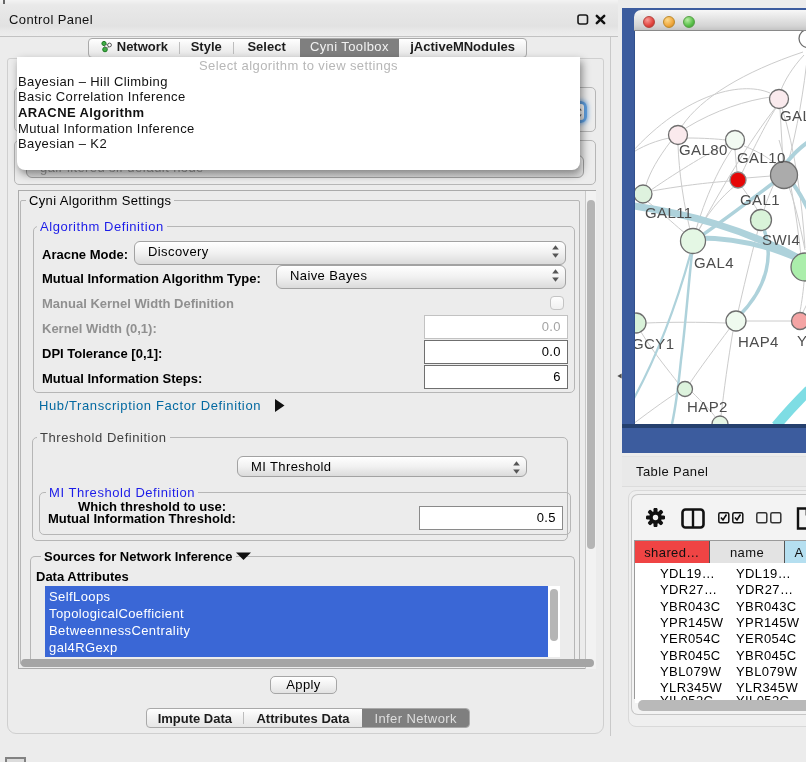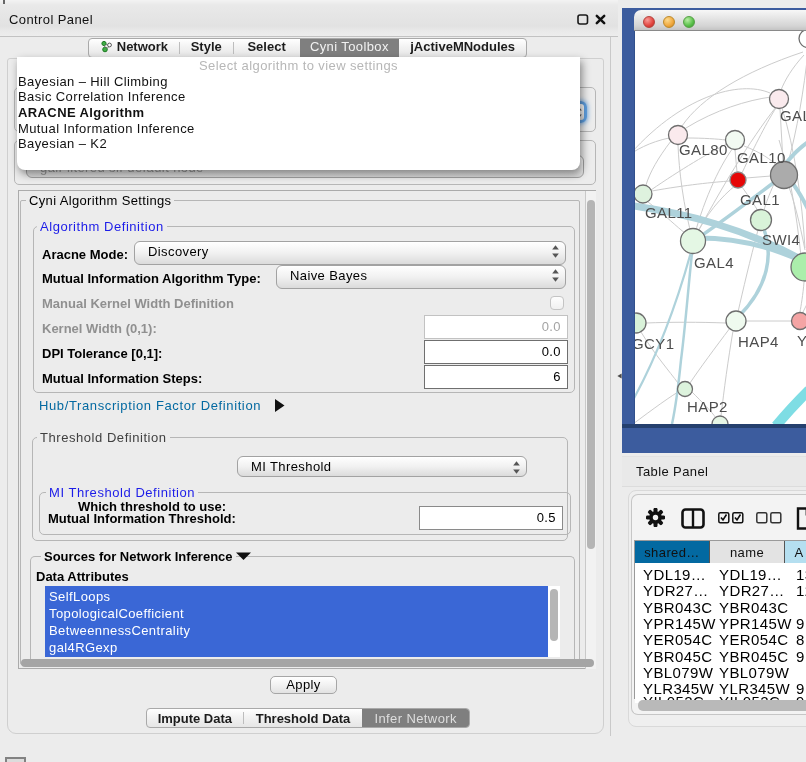--- a/index.html
+++ b/index.html
@@ -43,21 +43,21 @@
 
 #desktop{left:622px;top:8px;width:184px;height:445px;background:#3c5c9e;}
 #netwin-title{position:absolute;left:12px;top:2px;width:172px;height:21px;background:linear-gradient(#f7f7f7,#d4d4d4 80%,#c4c4c4);border-radius:7px 0 0 0;border-bottom:1px solid #8a8a8a;box-sizing:border-box;}
 .light{position:absolute;top:6px;width:12px;height:12px;border-radius:50%;box-sizing:border-box;}
 #netcanvas{position:absolute;left:12px;top:23px;width:172px;height:393px;background:#fff;border-left:1px solid #31508c;box-sizing:content-box;overflow:hidden;}
 #tpbar{left:622px;top:456px;width:184px;height:29px;background:#e9e9e9;border-top:1px solid #e2e2e2;border-bottom:1px solid #dcdcdc;text-decoration:underline;}
 #tpbar .t{position:absolute;left:14px;top:7px;color:#111;}
 #tp-outer{left:628px;top:490px;width:184px;height:235px;background:#efefef;border:1px solid #d9d9d9;border-radius:8px;}
 #tp-inner{left:631px;top:494px;width:180px;height:219px;background:#f3f3f3;border:1px solid #c6c6c6;border-radius:7px 0 0 7px;border-right:none;overflow:hidden;}
 .hdrcell{position:absolute;top:0;height:22px;font-size:13px;text-align:center;line-height:23px;color:#111;}
-.rowtxt{position:absolute;font-size:15px;color:#000;white-space:nowrap;}
+.rowtxt{position:absolute;font-size:13px;color:#000;white-space:nowrap;margin-left:17px;}
 </style>
 </head>
 <body>
 
 <div id="titlebar" class="abs">
     <span class="t">Control Panel</span>
   <div class="abs" style="left:3px;top:0;width:2px;height:4px;background:#666;"></div>
   <svg class="abs" style="left:577px;top:14px" width="12" height="11">
       <rect x="1" y="1" width="9.5" height="9" rx="2" fill="none" stroke="#1a1a1a" stroke-width="1.6"></rect>
     </svg>
@@ -180,21 +180,21 @@
 
 <div class="abs" style="left:585px;top:191px;width:11px;height:478px;background:#f2f2f2;border-left:1px solid #c9c9c9;box-sizing:border-box;"></div>
 <div class="sbthumb" style="left:587px;top:200px;width:8px;height:349px;"></div>
 <div class="sbthumb" style="left:21px;top:659px;width:573px;height:8px;background:#a5a5a5;"></div>
 
 <div class="abs" style="left:270px;top:676px;width:65px;height:16px;border:1px solid #a6a6a6;border-radius:5px;background:linear-gradient(#ffffff,#f0f0f0 55%,#e2e2e2);text-align:center;line-height:16px;font-size:13px;">Apply</div>
 
 <div class="tabstrip" style="left:146px;top:708px;width:324px;height:20px;">
   <div class="seg" style="width:96px">Impute Data</div>
   <div class="sep"></div>
-  <div class="seg" style="width:119px">Threshold Data</div>
+  <div class="seg" style="width:119px">Attributes Data</div>
   <div class="seg sel" style="width:107px;color:#dedede;">Infer Network</div>
 </div>
 
 <svg class="abs" style="left:617px;top:373px;" width="5" height="6">
     <path d="M4.6 0.4 L0.4 3 L4.6 5.6 Z" fill="#4a4a4a"></path>
   </svg>
 
 <div class="abs" style="left:5px;top:757px;width:17px;height:10px;border:2px solid #828282;background:#dcdcdc;"></div>
 
 <div id="desktop" class="abs">
@@ -322,21 +322,21 @@
   <svg class="abs" style="left:124px;top:17px" width="26" height="12">
       <rect x="0.8" y="0.8" width="10" height="10" rx="1.5" fill="none" stroke="#333" stroke-width="1.5"></rect>
       <rect x="14.8" y="0.8" width="10" height="10" rx="1.5" fill="none" stroke="#333" stroke-width="1.5"></rect>
     </svg>
   <svg class="abs" style="left:164px;top:12px" width="18" height="23">
       <path d="M2 1.5 H11 L16.5 7 V21.5 H2 Z" fill="none" stroke="#111" stroke-width="2.4"></path>
       <path d="M10.5 2 V7.5 H16" fill="none" stroke="#111" stroke-width="1.8"></path>
     </svg>
 
   <div class="abs" style="left:2px;top:45px;width:178px;height:158px;background:#fff;border-top:1px solid #9a9a9a;border-left:1px solid #9a9a9a;">
-    <div class="hdrcell" style="left:0px;width:74px;background:#0369a1;border-right:1px solid #555;">shared…</div>
+    <div class="hdrcell" style="left:0px;width:74px;background:#ef4444;border-right:1px solid #555;">shared…</div>
     <div class="hdrcell" style="left:75px;width:74px;background:#e3e3e3;border-right:1px solid #555;">name</div>
     <div class="hdrcell" style="left:150px;width:28px;background:#b5dff0;">A</div>
     <div class="abs" style="left:0;top:23px;width:178px;height:139px;background:#fff;overflow:hidden;">
       <div class="rowtxt" style="left:8px;top:2px;">YDL19…</div>
         <div class="rowtxt" style="left:84px;top:2px;">YDL19…</div>
         <div class="rowtxt" style="left:161px;top:2px;">13</div>
       <div class="rowtxt" style="left:8px;top:18px;">YDR27…</div>
         <div class="rowtxt" style="left:84px;top:18px;">YDR27…</div>
         <div class="rowtxt" style="left:161px;top:18px;">12</div>
       <div class="rowtxt" style="left:8px;top:35px;">YBR043C</div>

